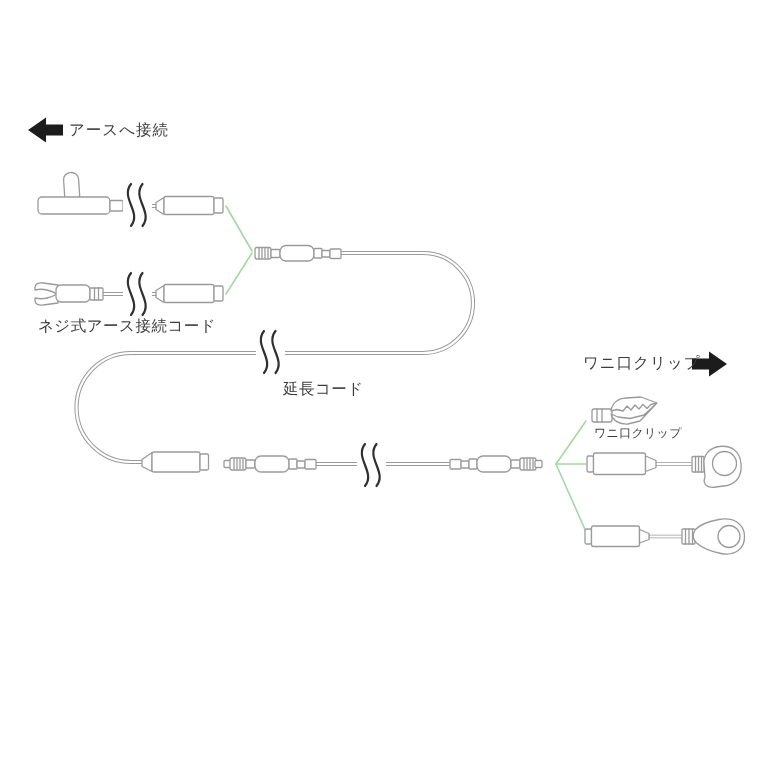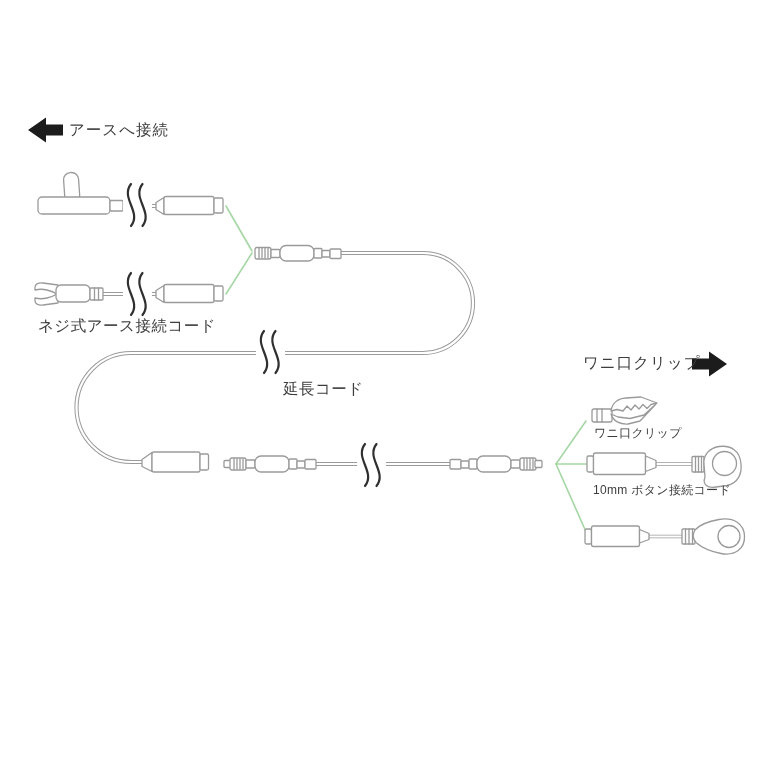--- a/index.html
+++ b/index.html
@@ -182,15 +182,14 @@
 
   </g>
 </svg>
 
 <div class="hdr" style="left:69px;top:120px;">アースへ接続</div>
 <div class="hdr" style="left:583px;top:353px;">ワニ口クリップ</div>
 
 <div class="lbl" style="left:38px;top:317px;">ネジ式アース接続コード</div>
 <div class="lbl" style="left:283px;top:364px;margin-top:16px;">延長コード</div>
 <div class="lbl small" style="left:594px;top:426px;">ワニ口クリップ</div>
-<div class="lbl small" style="left:593px;top:483px;">10mm ボタン接続コード</div>
 
 </div>
 
 </body></html>

